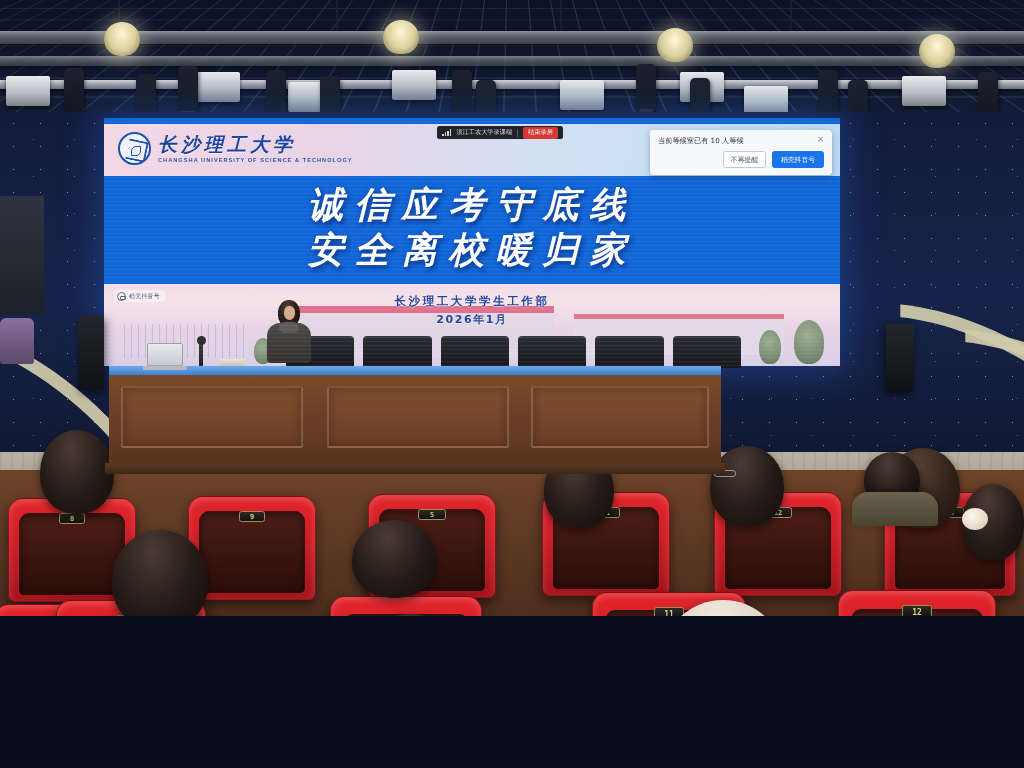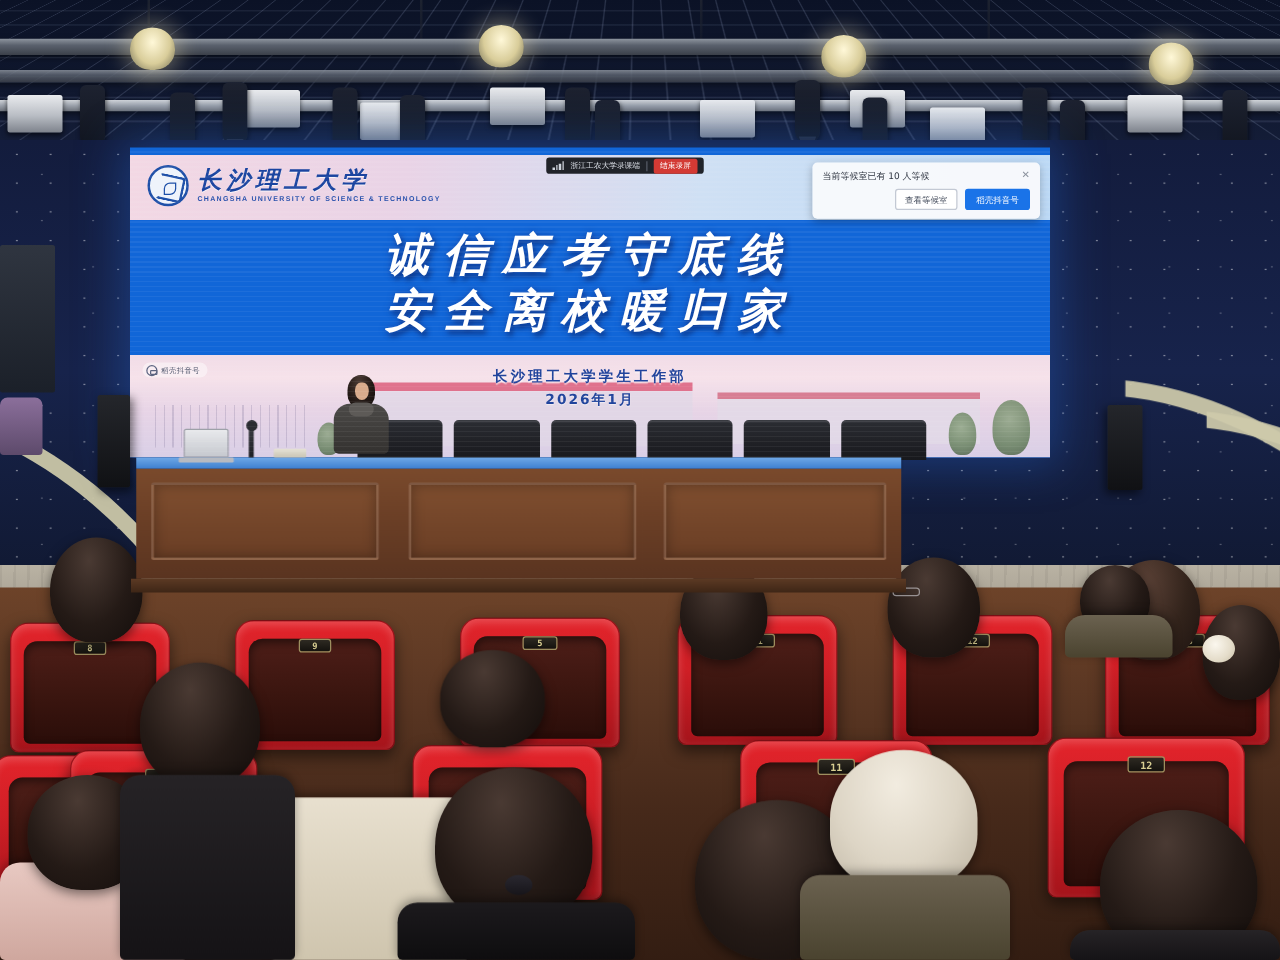--- a/index.html
+++ b/index.html
@@ -1,19 +1,19 @@
 <!DOCTYPE html>
 <html><head>
 <meta charset="utf-8">
 <style>
   * { margin:0; padding:0; box-sizing:border-box; }
   html,body { width:1024px; height:768px; overflow:hidden;
     font-family:"Liberation Sans", sans-serif; background:#0a0f1f; }
 
-  #scene { position:relative; width:1024px; height:768px; overflow:hidden;padding-left:25px; }
+  #scene { position:relative; width:1024px; height:616px; overflow:hidden;padding-left:25px; }
 
   
   .ceiling { position:absolute; left:0; top:0; width:1024px; height:118px;
     background:
       radial-gradient(circle at 18% 30%, rgba(255,255,255,.05) 0 1px, transparent 2px),
       linear-gradient(#0b1226, #10182f 60%, #141d38);
     overflow:hidden; }
   .grid-ceil { position:absolute; inset:0;
     background-image:
       repeating-linear-gradient(90deg, rgba(150,165,200,.22) 0 1px, transparent 1px 22px),
@@ -312,21 +312,21 @@
       <span class="rec-div"></span>
       <span class="rec-stop">结束录屏</span>
     </div>
 
     <div class="toast">
       <div class="toast-row">
         <span class="toast-msg">当前等候室已有 10 人等候</span>
         <span class="toast-x">✕</span>
       </div>
       <div class="toast-btns">
-        <span class="btn-ghost">查看等候室</span>
+        <span class="btn-ghost">不再提醒</span>
         <span class="btn-pri">稻壳抖音号</span>
       </div>
     </div>
 
     <div class="slogan">
       <div>诚信应考守底线</div>
       <div>安全离校暖归家</div>
     </div>
 
     <div class="photoband">

